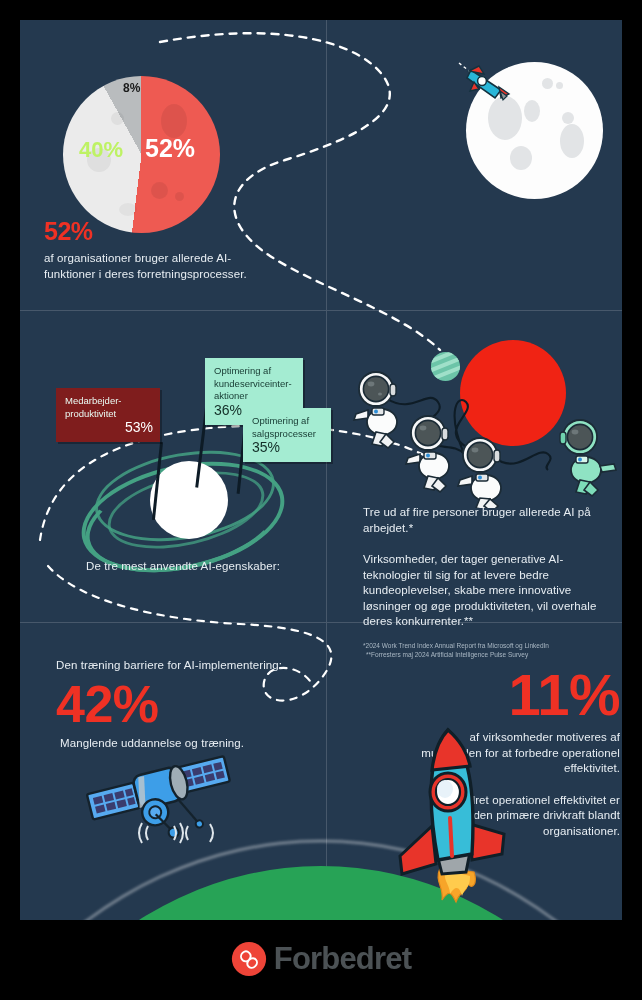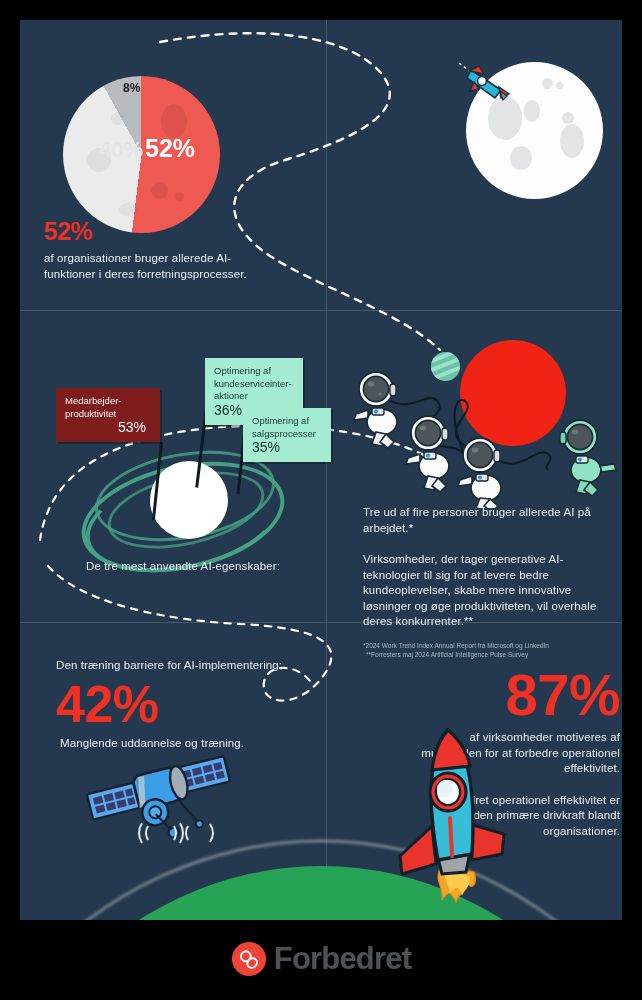--- a/index.html
+++ b/index.html
@@ -59,21 +59,21 @@
   #moon {
     position: absolute; left: 446px; top: 42px; width: 137px; height: 137px;
     border-radius: 50%; background: #fdfdfd;
   }
   .moon-crater { position: absolute; border-radius: 50%; background: #e2e4e6; }
   
   #mini-rocket { position: absolute; left: 437px; top: 40px; width: 58px; height: 46px; }
   
   .flag { position: absolute; }
   .flag-box {
-    position: relative; padding: 7px 14px 7px 9px;
+    position: relative; padding: 7px 7px 7px 9px;
     box-shadow: 2px 2px 0 rgba(0,0,0,0.30);
   }
   .flag-box.dark { background: #7f1d1d; }
   .flag-box.light { background: #a4ecd2; }
   .flag-box.dark .c-lbl { color: #eafaf3; }
   .flag-box.dark .c-val { color: #ffffff; }
   .flag-box.light .c-lbl { color: #163a32; }
   .flag-box.light .c-val { color: #122e27; }
   .c-lbl { font-size: 9.5px; line-height: 12.5px; }
   .c-val { font-size: 14px; font-weight: normal; line-height: 15px; }
@@ -170,21 +170,21 @@
       <div id="pie"></div>
 
       <div class="crater" style="left:98px;top:28px;width:26px;height:34px;background:rgba(0,0,0,0.07);"></div>
       <div class="crater" style="left:88px;top:106px;width:17px;height:17px;background:rgba(0,0,0,0.07);"></div>
       <div class="crater" style="left:112px;top:116px;width:9px;height:9px;background:rgba(0,0,0,0.07);"></div>
       <div class="crater" style="left:24px;top:72px;width:24px;height:24px;background:rgba(0,0,0,0.05);"></div>
       <div class="crater" style="left:48px;top:36px;width:13px;height:13px;background:rgba(0,0,0,0.05);"></div>
       <div class="crater" style="left:56px;top:127px;width:18px;height:13px;background:rgba(0,0,0,0.04);"></div>
 
       <span class="pie-lbl" style="left:82px;top:58px;font-size:25px;color:#ffffff;">52%</span>
-      <span class="pie-lbl" style="left:36px;top:61px;font-size:22px;color:#e5e5e5;">40%</span>
+      <span class="pie-lbl" style="left:16px;top:61px;font-size:22px;color:#bef264;">40%</span>
       <span class="pie-lbl" style="left:60px;top:5px;font-size:12px;color:#1a1a1a;">8%</span>
     </div>
 
     <div id="moon">
       <div class="moon-crater" style="left:22px;top:34px;width:34px;height:44px;"></div>
       <div class="moon-crater" style="left:58px;top:38px;width:16px;height:22px;"></div>
       <div class="moon-crater" style="left:76px;top:16px;width:11px;height:11px;"></div>
       <div class="moon-crater" style="left:90px;top:20px;width:7px;height:7px;"></div>
       <div class="moon-crater" style="left:94px;top:62px;width:24px;height:34px;"></div>
       <div class="moon-crater" style="left:96px;top:50px;width:12px;height:12px;"></div>
@@ -368,21 +368,21 @@
 
       <path d="M70 78 Q66 85 70 92" fill="none" stroke="#dfe6eb" stroke-width="2"></path>
       <path d="M64 75 Q58 85 64 95" fill="none" stroke="#dfe6eb" stroke-width="2"></path>
       <path d="M96 78 Q100 85 96 92" fill="none" stroke="#dfe6eb" stroke-width="2"></path>
       <path d="M102 75 Q108 85 102 95" fill="none" stroke="#dfe6eb" stroke-width="2"></path>
       <path d="M110 78 Q106 85 110 92" fill="none" stroke="#dfe6eb" stroke-width="2"></path>
       <path d="M132 76 Q138 85 132 94" fill="none" stroke="#dfe6eb" stroke-width="2"></path>
     </svg>
 
     <div id="blk-80">
-      <div class="big-red num">87%</div>
+      <div class="big-red num">11%</div>
       <div class="body-txt" style="margin-top:5px;">af virksomheder motiveres af muligheden for at forbedre operationel effektivitet.</div>
       <div class="body-txt" style="margin-top:16px;">Forbedret operationel effektivitet er den primære drivkraft blandt organisationer.</div>
     </div>
 
     <div id="atmo"></div>
     <div id="ground"></div>
 
     <svg id="big-rocket" viewBox="0 0 125 186">
 
       <path d="M48 150 C 42 164, 52 168, 50 182 C 58 170, 60 176, 64 184

